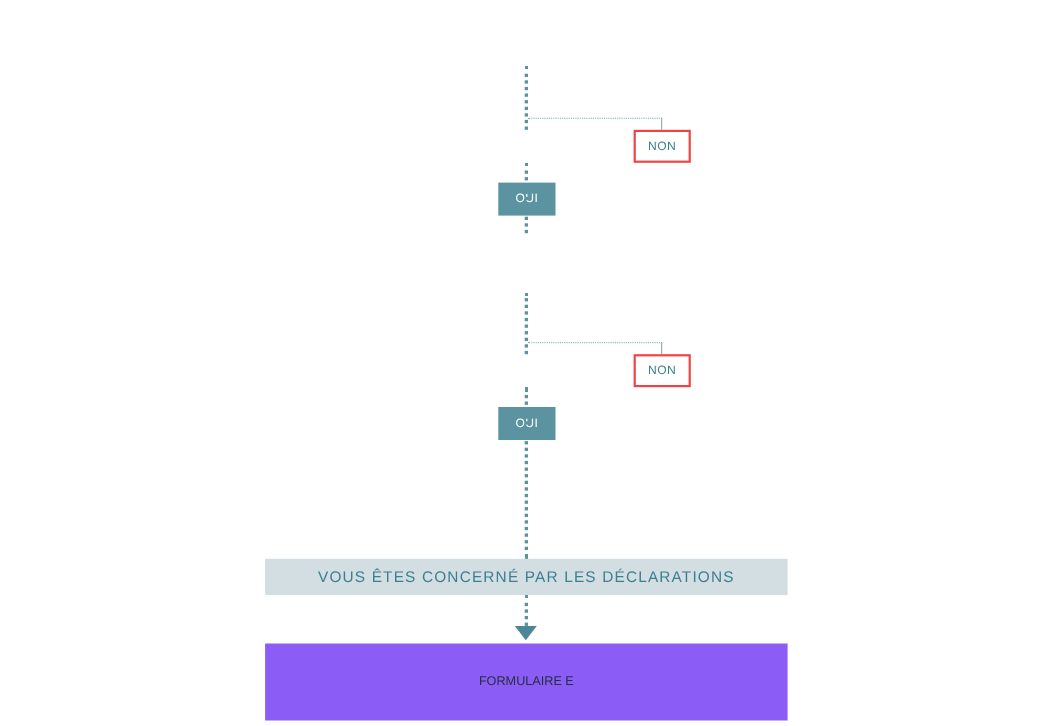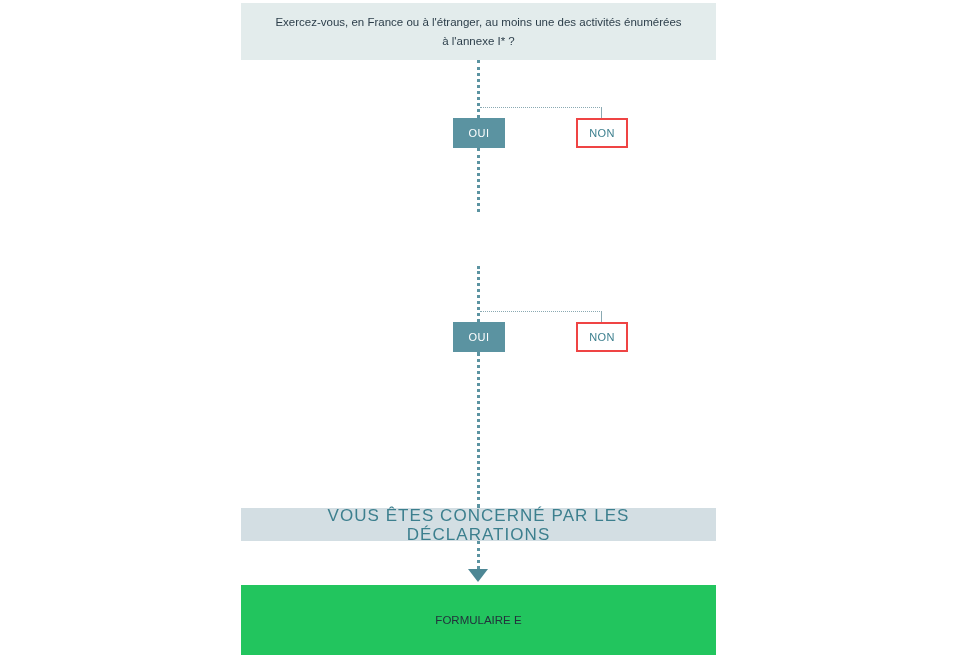--- a/index.html
+++ b/index.html
@@ -51,27 +51,27 @@
   }
   .panel-q2 {
     top: 212px;
     height: 54px;
   }
   .panel-banner {
     top: 508px;
     height: 33px;
     background: #d3dee3;
     color: #3c7f8e;
-    font-size: 17px;
+    font-size: 14px;
     letter-spacing: 1.05px;
   }
   .panel-result {
     top: 585px;
     height: 70px;
-    background: #22c55e;
+    background: #8b5cf6;
     color: #23323c;
     font-size: 11.5px;
     line-height: 19px;
   }
   .panel-result .result-inner {
     text-align: center;
   }
   .result-title {
     display: block;
     font-weight: normal;
@@ -93,20 +93,21 @@
     display: flex;
     align-items: center;
     justify-content: center;
     font-size: 11px;
     letter-spacing: 0.4px;
   }
   .chip-yes {
     left: 453px;
     background: #5b93a1;
     color: #ffffff;
+    margin-top: 48px;
   }
   .chip-no {
     left: 576px;
     background: #ffffff;
     border: 2px solid #ef4444;
     color: #3c7f8e;
   }
   .row1 .chip { top: 118px; }
   .row2 .chip { top: 322px; }
 
@@ -152,26 +153,20 @@
     border-right: 10px solid transparent;
     border-top: 13px solid #4d8795;
   }
   .arrow-final { top: 569px; }
 </style>
 </head>
 <body>
 
 <div id="flowchart">
 
-  <div class="node panel panel-question panel-q1">
-    <div>
-      <span>Exercez-vous, en France ou à l'étranger, au moins une des activités énumérées</span><br>
-      <span>à l'annexe I* ?</span>
-    </div>
-  </div>
 
   <div class="v-dotted seg-a"></div>
   <div class="h-dotted h1"></div>
   <div class="no-drop d1"></div>
 
   <div class="row1">
     <div class="chip chip-yes">OUI</div>
     <div class="chip chip-no">NON</div>
   </div>
 

